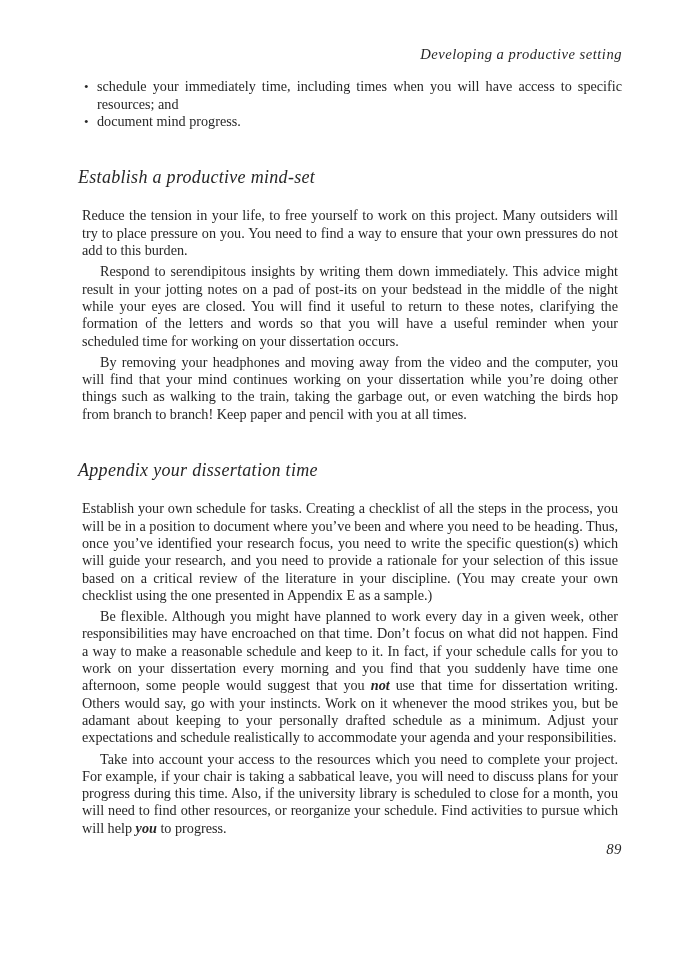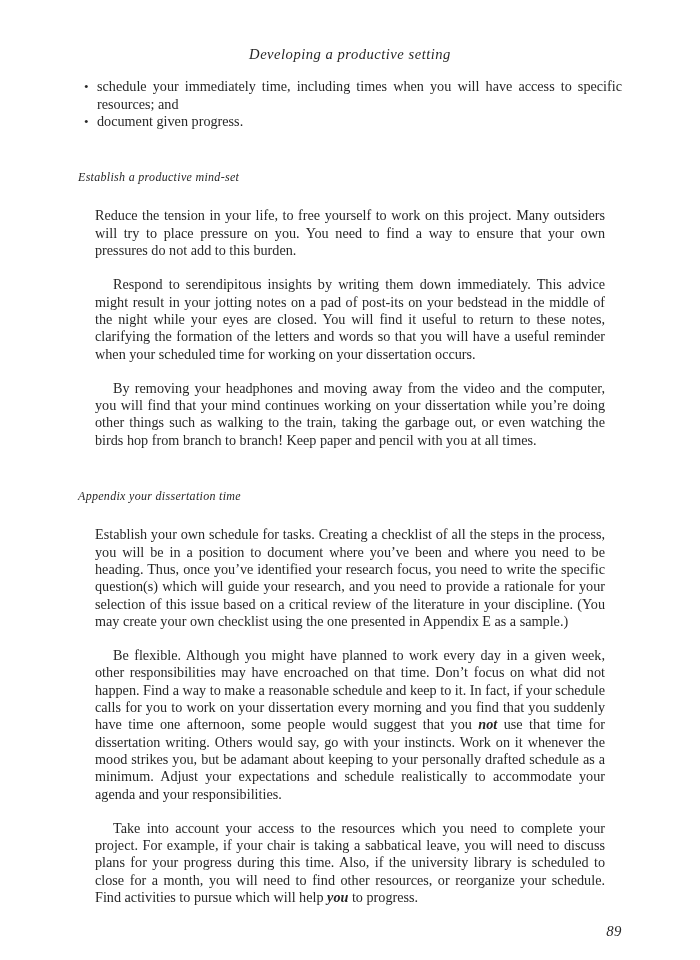--- a/index.html
+++ b/index.html
@@ -18,21 +18,21 @@
     height: 960px;
     padding: 46px 78px 0 78px;
     background: #ffffff;
     color: #272727;
     font-family: "Liberation Serif", serif;
     font-size: 14.2px;
     line-height: 17.3px;
   }
   .running-head {
     font-style: italic;
-    text-align: center;
+    text-align: right;
     font-size: 14.6px;
     letter-spacing: 0.5px;
     margin-bottom: 15px;
     white-space: nowrap;
   }
   ul.bullets {
     list-style: none;
     margin: 0;
     padding: 0;
   }
@@ -47,26 +47,26 @@
   }
   .bullet-text {
     flex: 1 1 auto;
     text-align: justify;
   }
   .section {
     margin-top: 39px;
   }
   .section-heading {
     font-style: italic;
-    font-size: 12px;
+    font-size: 18px;
     letter-spacing: 0.3px;
     margin: 0 0 21px 0;
   }
   .section p {
-    margin: 17px;
+    margin: 4px;
     text-align: justify;
     text-justify: inter-word;
   }
   .section p.indent {
     text-indent: 18px;
   }
   .section p .it {
     font-style: italic;
     font-weight: bold;
   }
@@ -84,21 +84,21 @@
 <div class="page">
   <div class="running-head">Developing a productive setting</div>
 
   <ul class="bullets" id="bullet-list">
       <li>
         <span class="bullet-marker">•</span>
         <span class="bullet-text">schedule your immediately time, including times when you will have access to specific resources; and</span>
       </li>
       <li>
         <span class="bullet-marker">•</span>
-        <span class="bullet-text">document given progress.</span>
+        <span class="bullet-text">document mind progress.</span>
       </li>
     </ul>
 
   <div id="sections">
       <div class="section">
         <div class="section-heading">Establish a productive mind-set</div>
         <p><span>Reduce the tension in your life, to free yourself to work on this project. Many outsiders will try to place pressure on you. You need to find a way to ensure that your own pressures do not add to this burden.</span></p>
         <p class="indent"><span>Respond to serendipitous insights by writing them down immediately. This advice might result in your jotting notes on a pad of post-its on your bedstead in the middle of the night while your eyes are closed. You will find it useful to return to these notes, clarifying the formation of the letters and words so that you will have a useful reminder when your scheduled time for working on your dissertation occurs.</span></p>
         <p class="indent"><span>By removing your headphones and moving away from the video and the computer, you will find that your mind continues working on your dissertation while you’re doing other things such as walking to the train, taking the garbage out, or even watching the birds hop from branch to branch! Keep paper and pencil with you at all times.</span></p>
       </div>

